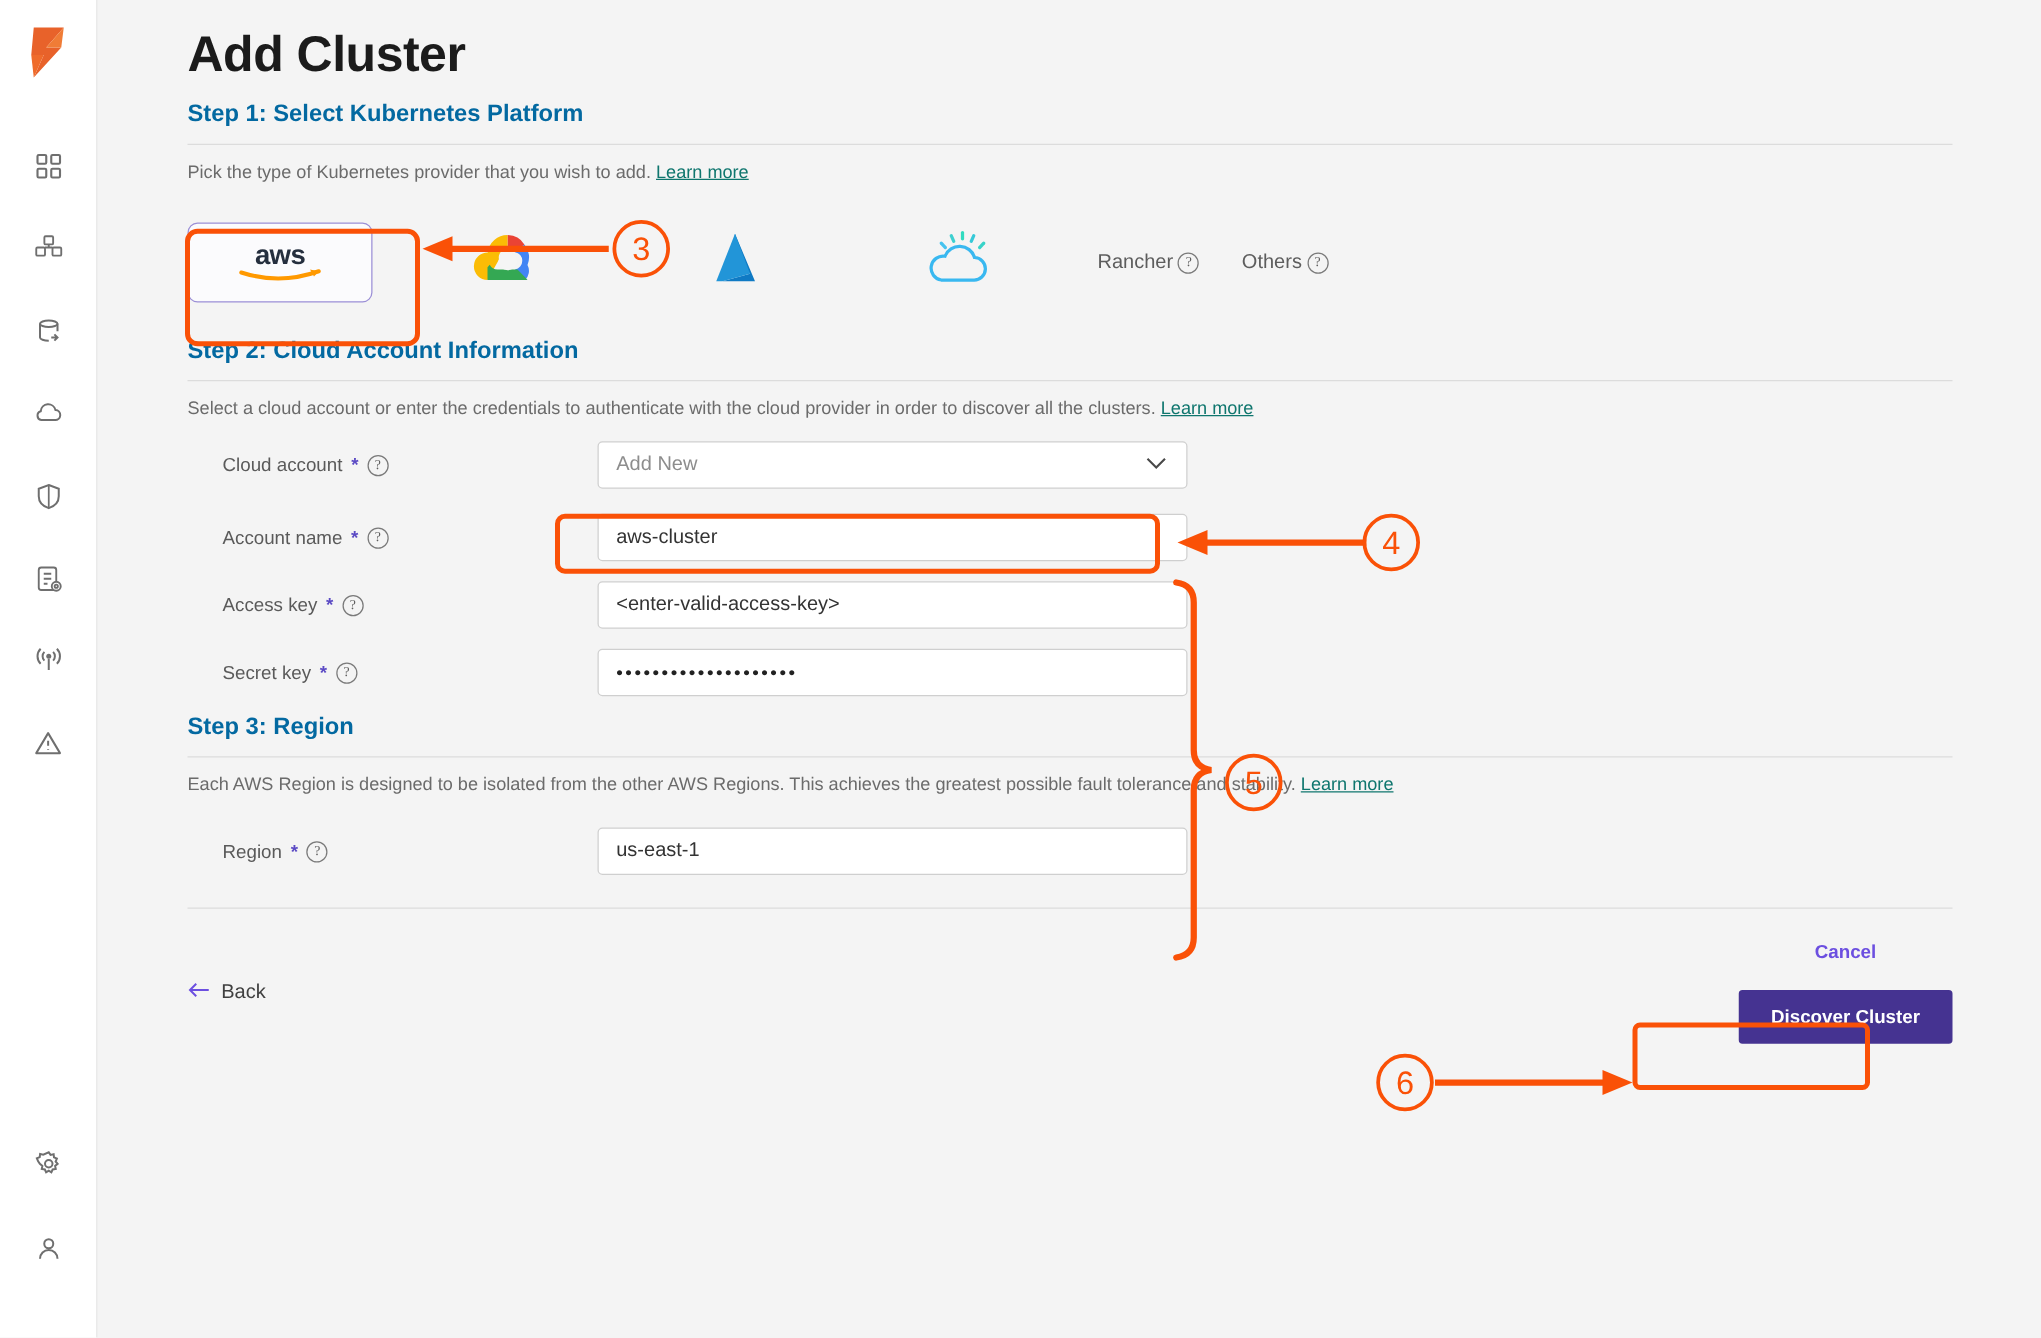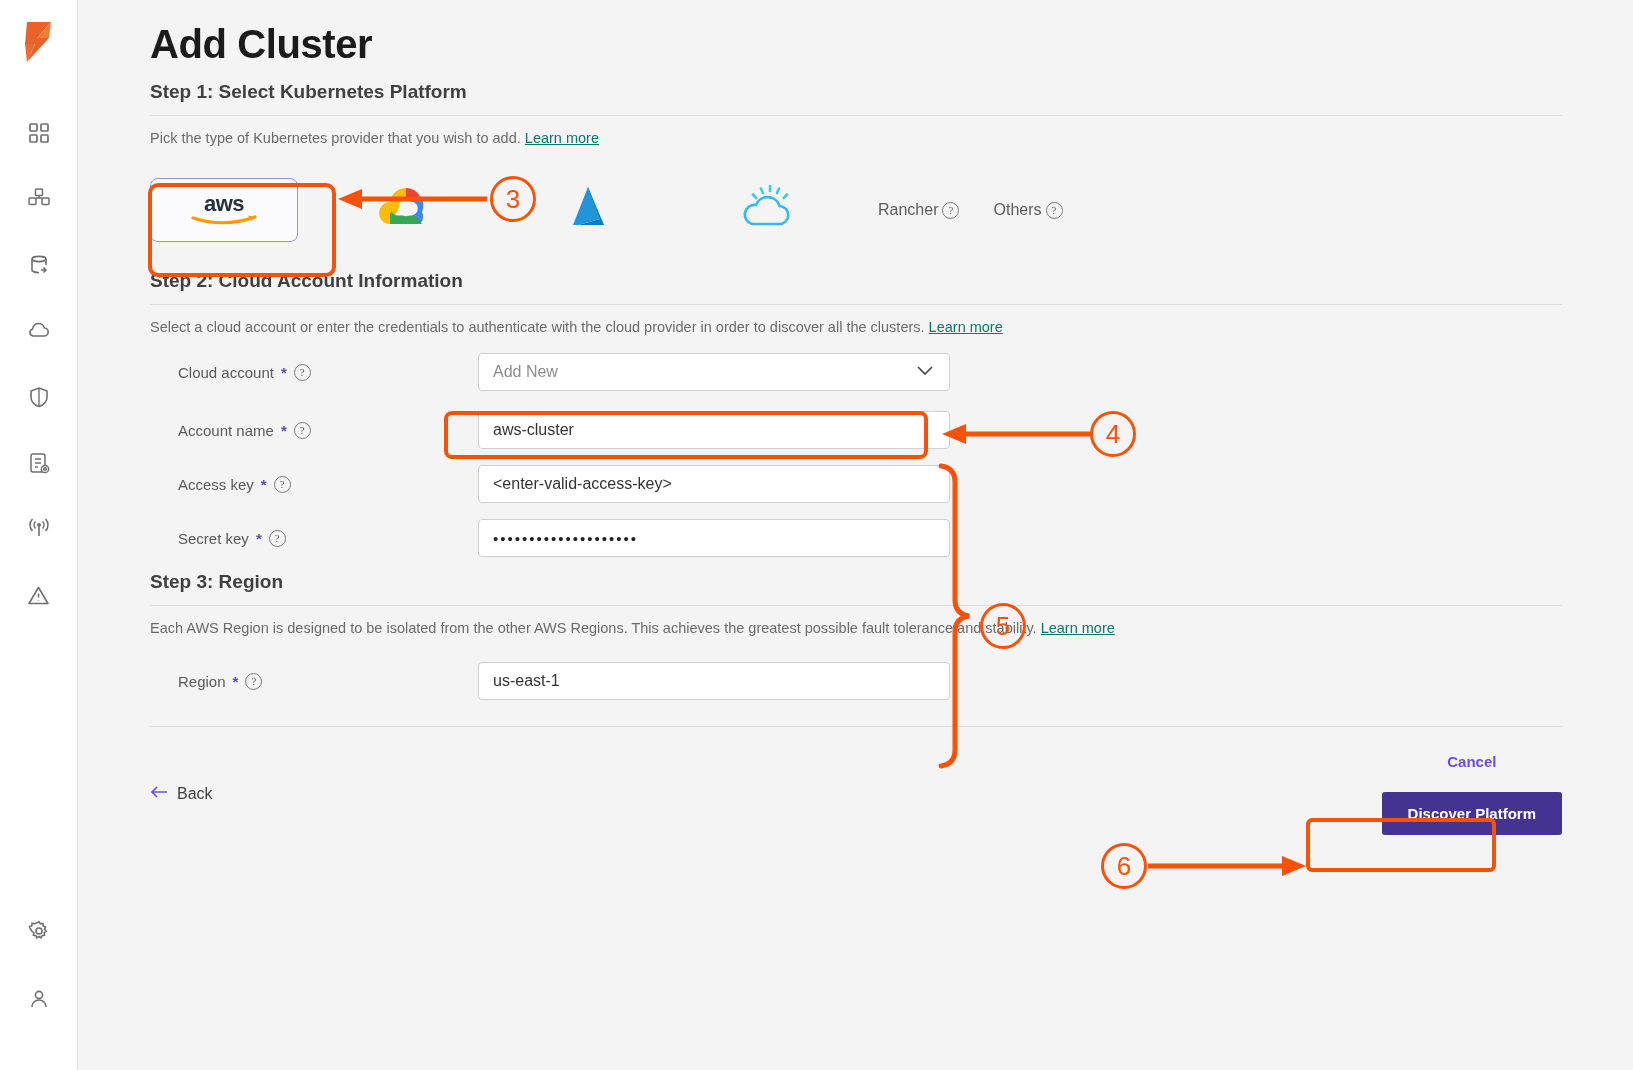--- a/index.html
+++ b/index.html
@@ -31,21 +31,21 @@
 
   
   #main { position:absolute; left:78px; top:0; width:1555px; height:1070px; }
   .content { position:absolute; left:72px; top:22px; width:1420px; }
 
   h1.page-title {
     font-size:40px; font-weight:bold; color:#1b1b1b; margin:0 0 14px 0;
     letter-spacing:-0.4px;
   }
   .step-head {
-    font-size:19px; font-weight:bold; color:#404040; margin:0 0 12px 0;
+    font-size:19px; font-weight:bold; color:#0369a1; margin:0 0 12px 0;
   }
   .rule { height:1px; background:#dcdcdc; width:1412px; margin:0 0 14px 0; }
   .desc { font-size:14.5px; color:#6b6b6b; margin:0 0 18px 0; }
   a.learn { color:#0f766e; text-decoration:underline; cursor:pointer; }
 
   
   .provider-row { display:flex; align-items:center; height:92px; margin:0 0 14px 0; position:relative; }
   .prov {
     width:148px; height:64px; display:flex; align-items:center; justify-content:center;
     margin-right:34px; cursor:pointer; border-radius:8px;
@@ -352,21 +352,21 @@
       <div class="back">
         <span>
           <svg width="18" height="14" viewBox="0 0 18 14" fill="none" stroke="#6c4fe0" stroke-width="1.6">
             <path d="M17 7H2M7 2L2 7l5 5"></path>
           </svg>
         </span>
         <span>Back</span>
       </div>
       <div class="foot-right">
         <div class="cancel">Cancel</div>
-        <button class="discover">Discover Platform</button>
+        <button class="discover">Discover Cluster</button>
       </div>
     </div>
 
   </div>
 </div>
 
 <div id="anno">
 
   <div class="hl" style="left:148px; top:183px; width:188px; height:94px;"></div>
   <div class="hl" style="left:444px; top:411px; width:484px; height:48px; border-radius:8px;"></div>

